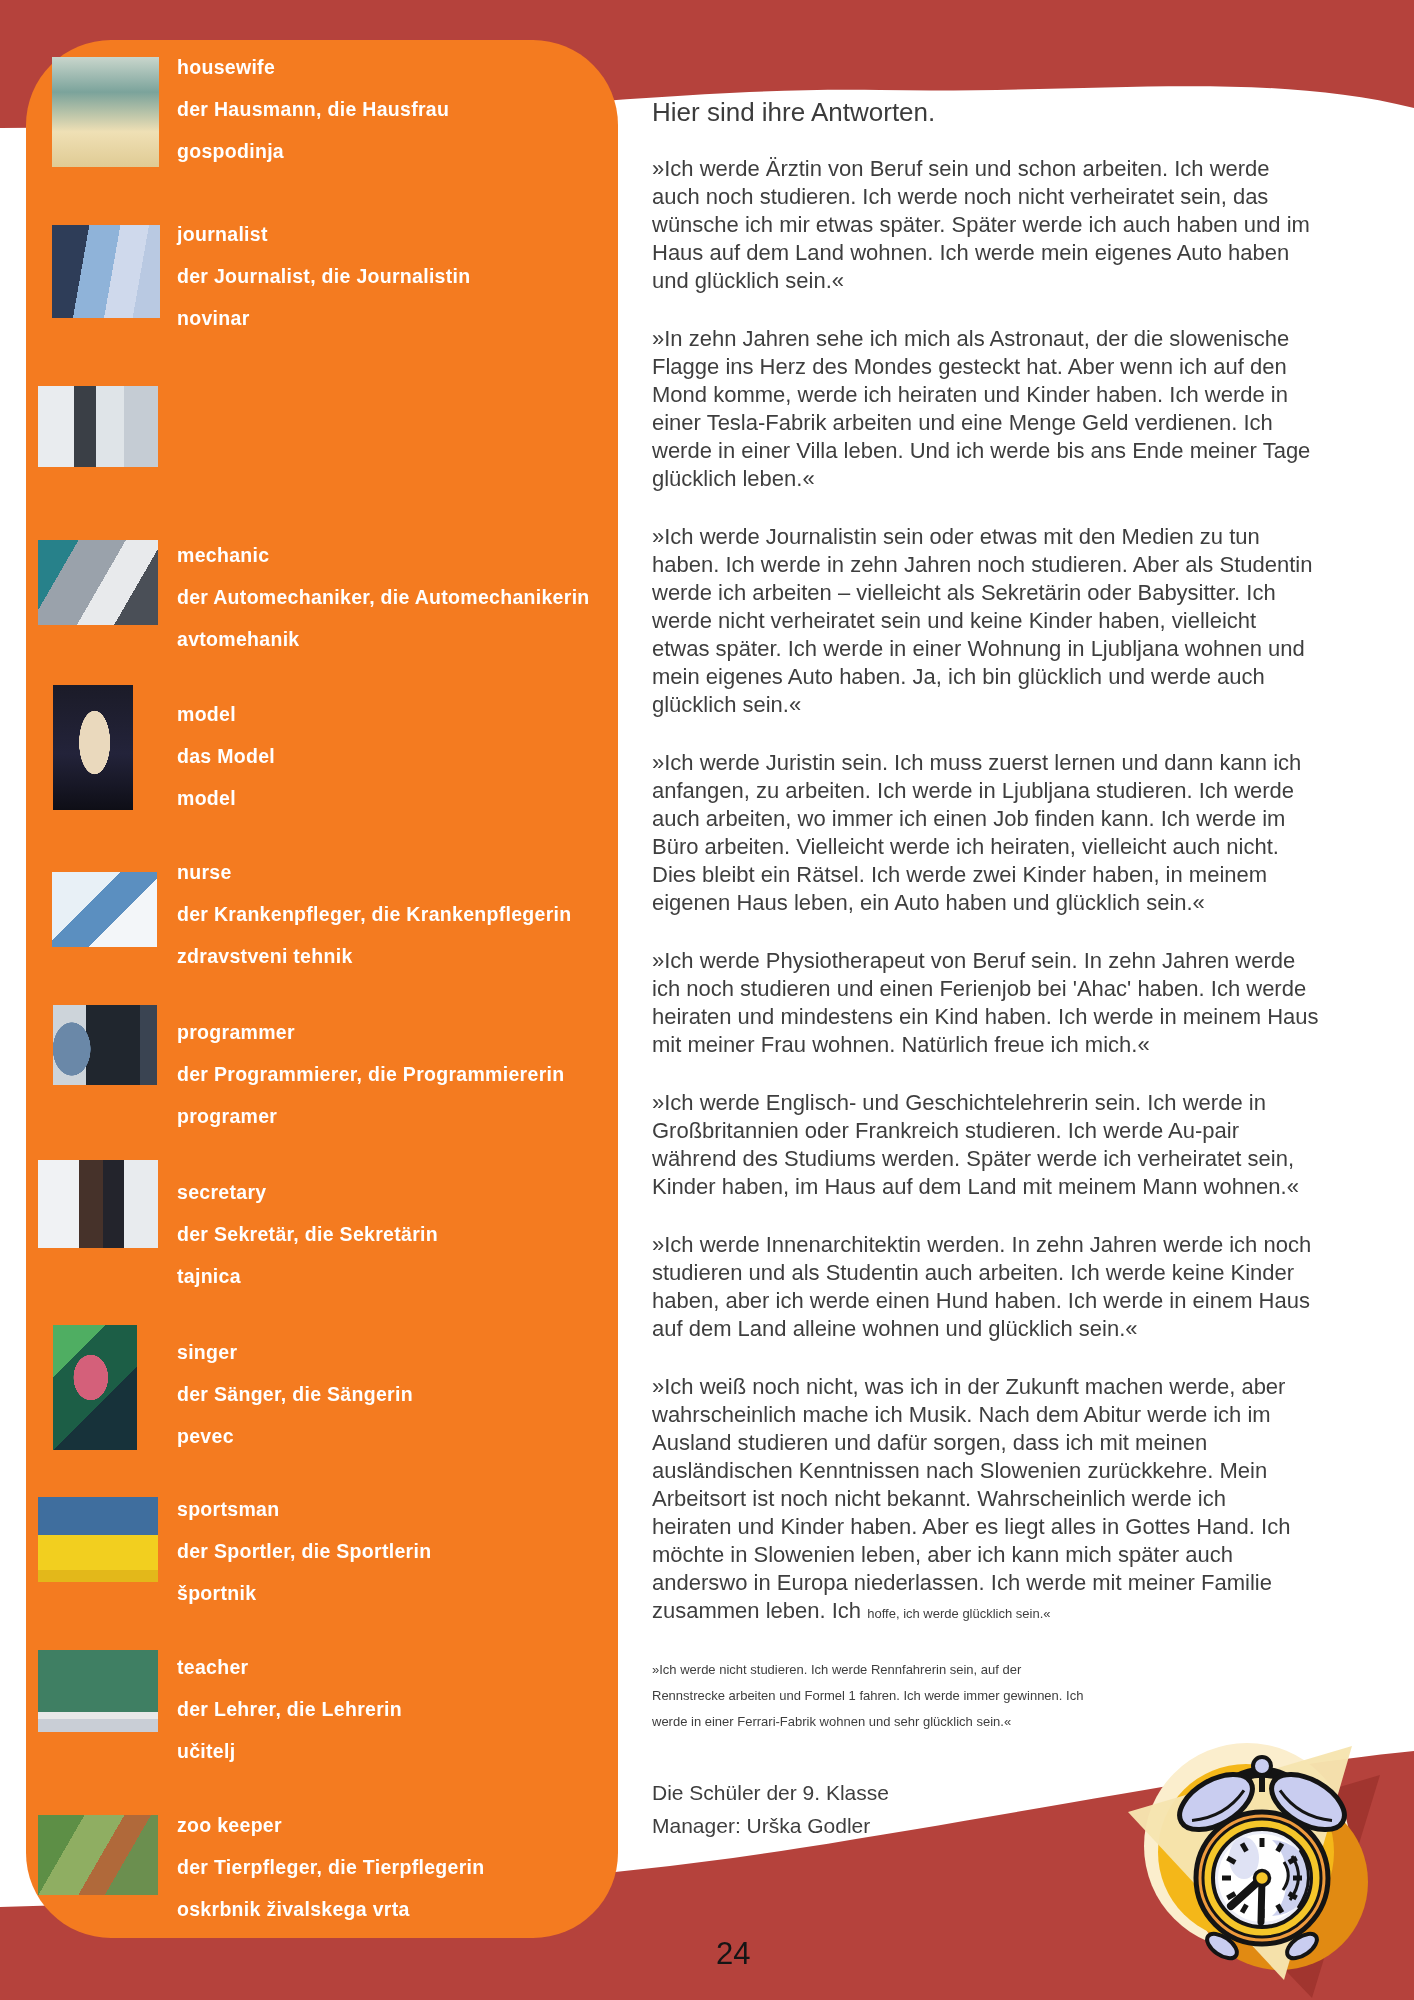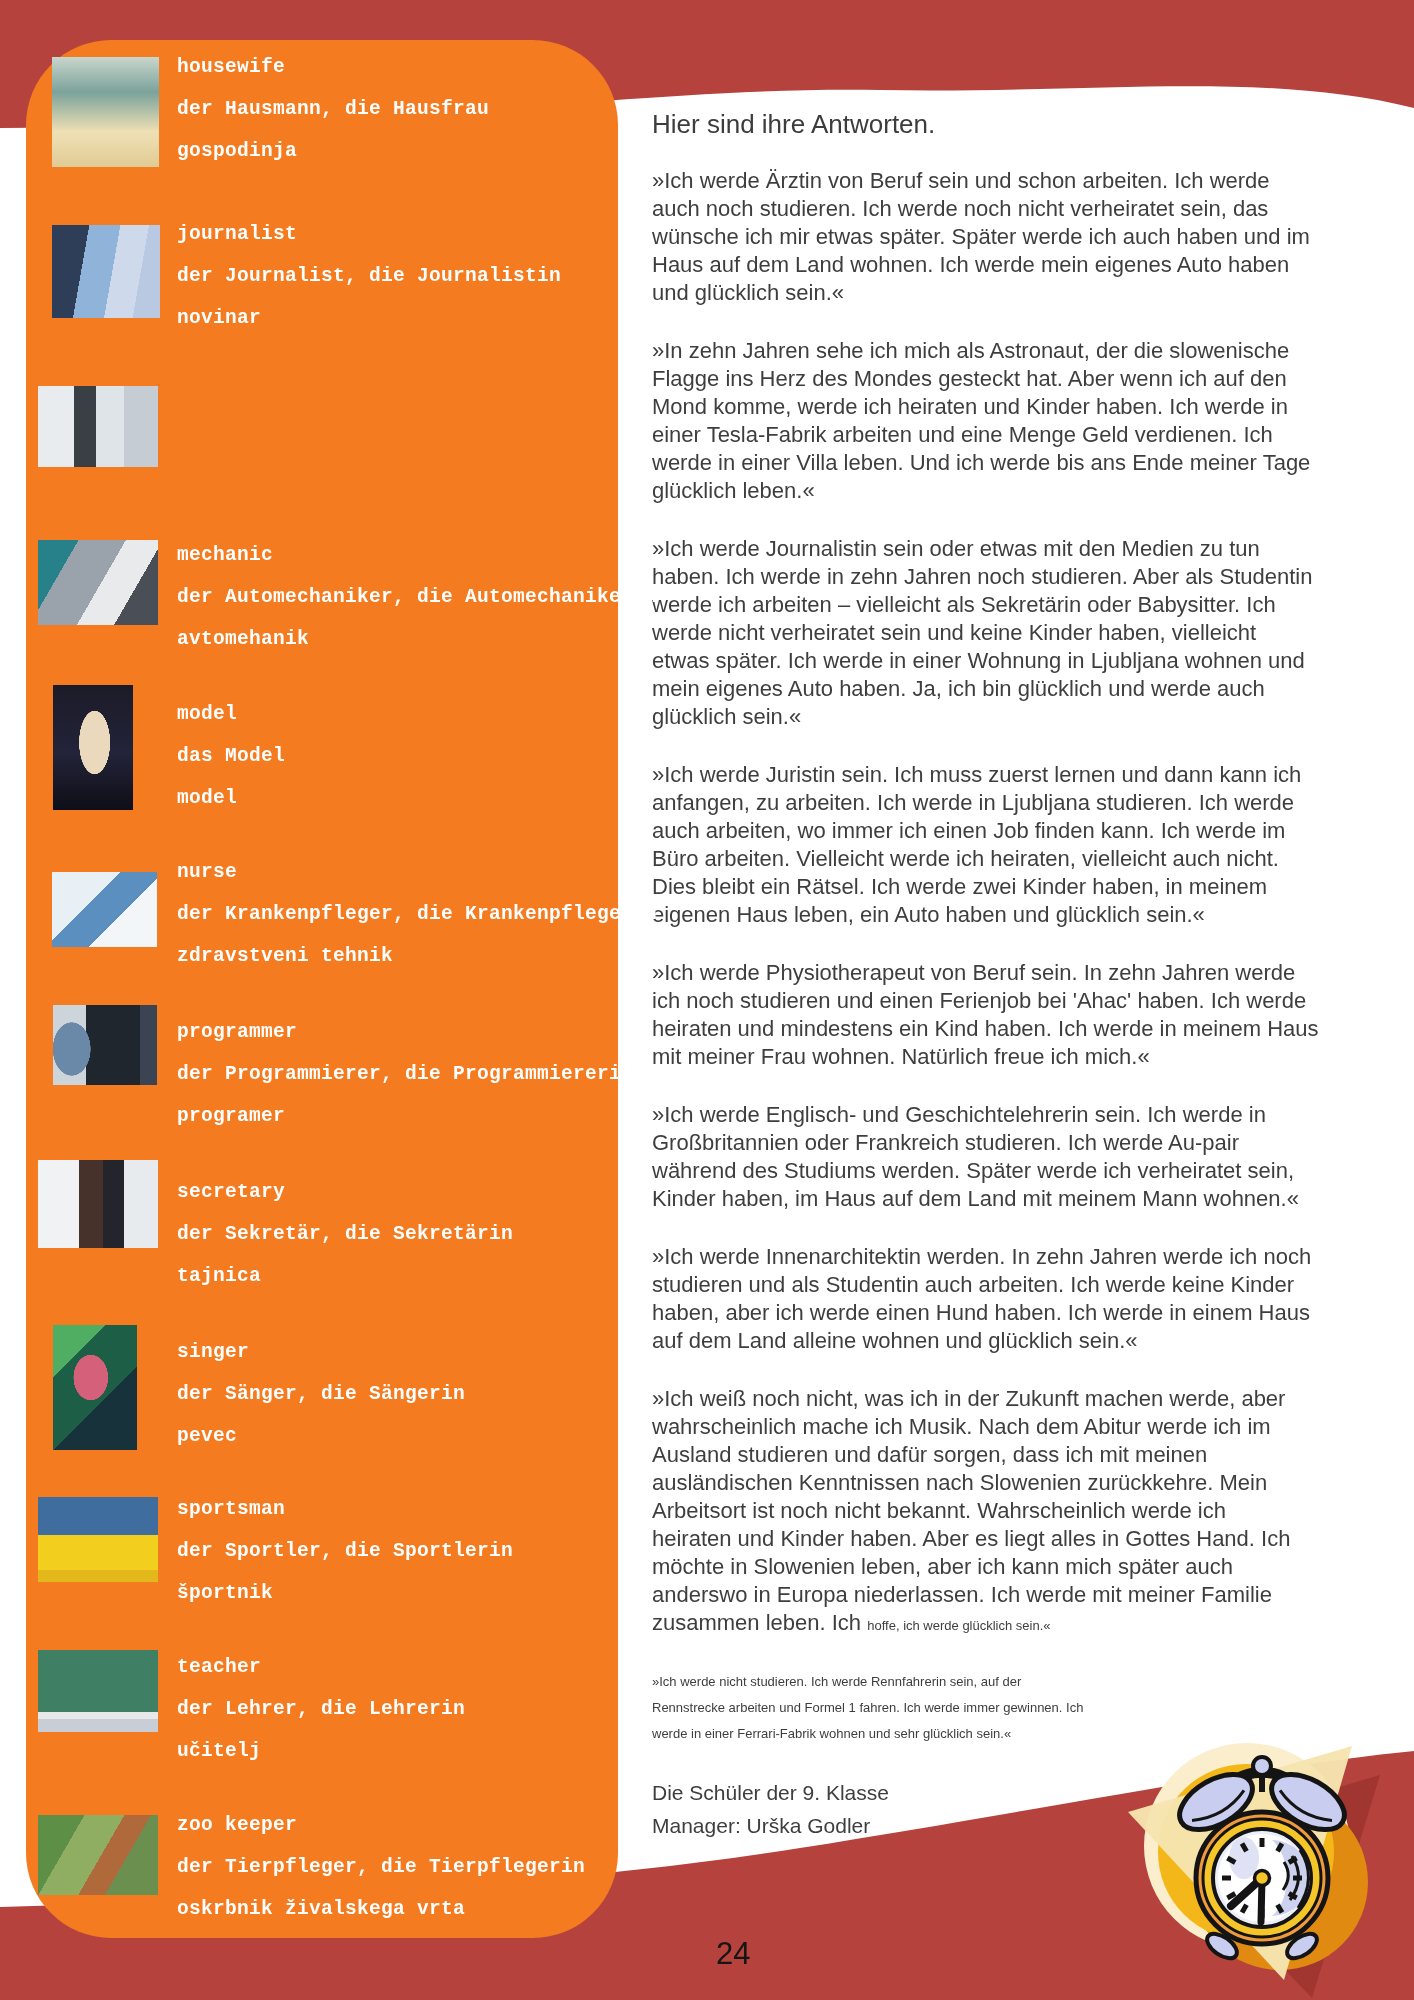--- a/index.html
+++ b/index.html
@@ -1,21 +1,21 @@
 <!DOCTYPE html>
 <html><head>
 <meta charset="utf-8">
 <style>
   html,body{margin:0;padding:0;}
   .page{position:relative;width:1414px;height:2000px;background:#ffffff;overflow:hidden;
         font-family:"Liberation Sans",sans-serif;}
   .bands{position:absolute;left:0;top:0;z-index:0;}
   
   .panel{position:absolute;left:26px;top:40px;width:592px;height:1898px;background:#f47b20;
-         border-radius:85px;z-index:2;font-family:Liberation Mono, monospace;}
+         border-radius:85px;z-index:2;}
   .photo{position:absolute;border:0;}
   .words{position:absolute;left:151px;width:430px;color:#ffffff;font-weight:700;
          font-size:19.5px;letter-spacing:.3px;line-height:42px;white-space:nowrap;}
   
   .ph0{background:linear-gradient(180deg,#c9d6cc 0%,#7ba39b 32%,#efe0b5 68%,#e0cb94 100%);}
   .ph1{background:linear-gradient(100deg,#2e3d58 0 30%,#8fb3d9 30% 55%,#cfd9ec 55% 78%,#b9c9e2 78%);}
   .ph2{background:linear-gradient(90deg,#e9ecef 0 30%,#3a3f46 30% 48%,#dfe4e8 48% 72%,#c5ccd4 72%);}
   .ph3{background:linear-gradient(120deg,#27818a 0 24%,#9aa2ab 24% 52%,#e8eaec 52% 74%,#4a4f57 74%);}
   .ph4{background:radial-gradient(ellipse 32% 42% at 52% 46%,#ead9bd 0 60%,rgba(0,0,0,0) 61%),
                  linear-gradient(180deg,#1b1b28 0%,#23233a 55%,#0e0e16 100%);}
@@ -23,21 +23,21 @@
   .ph6{background:radial-gradient(ellipse 30% 55% at 18% 55%,#6a88a8 0 60%,rgba(0,0,0,0) 61%),
                  linear-gradient(90deg,#cdd4da 0 32%,#20262e 32% 84%,#3a4452 84%);}
   .ph7{background:linear-gradient(90deg,#f0f2f4 0 34%,#46322a 34% 54%,#23242c 54% 72%,#e8ebee 72%);}
   .ph8{background:radial-gradient(ellipse 34% 30% at 45% 42%,#d4607a 0 60%,rgba(0,0,0,0) 61%),
                  linear-gradient(135deg,#4fae62 0 25%,#1c5e46 25% 60%,#17323a 60%);}
   .ph9{background:linear-gradient(180deg,#3f6e9e 0 45%,#f2cf1f 45% 86%,#e3b81a 86%);}
   .ph10{background:linear-gradient(180deg,#3f7f63 0 76%,#e8e8e8 76% 84%,#c9ced6 84%);}
   .ph11{background:linear-gradient(120deg,#5d8f46 0 28%,#8fae62 28% 52%,#b0693a 52% 68%,#6b8f4f 68%);}
   
   .main{position:absolute;left:652px;top:96px;width:750px;z-index:1;color:#3e3e3e;}
-  .heading{font-size:26px;line-height:32px;margin:12px 0 27px 0;color:#3c3c3c;}
+  .heading{font-size:26px;line-height:32px;margin:0 0 27px 0;color:#3c3c3c;}
   .para{font-size:22px;line-height:28px;margin:0 0 30px 0;white-space:pre-line;}
   .para.small, .tail{font-size:13px;line-height:26px;}
   .credits{position:absolute;left:652px;top:1776px;z-index:3;color:#3e3e3e;
            font-size:21px;line-height:33px;}
   .pagenum{position:absolute;left:676px;top:1936px;z-index:3;color:#151515;font-size:31px;margin-left:40px;}
   .clock{position:absolute;left:1100px;top:1722px;z-index:1;}
 </style>
 </head>
 <body>
 

